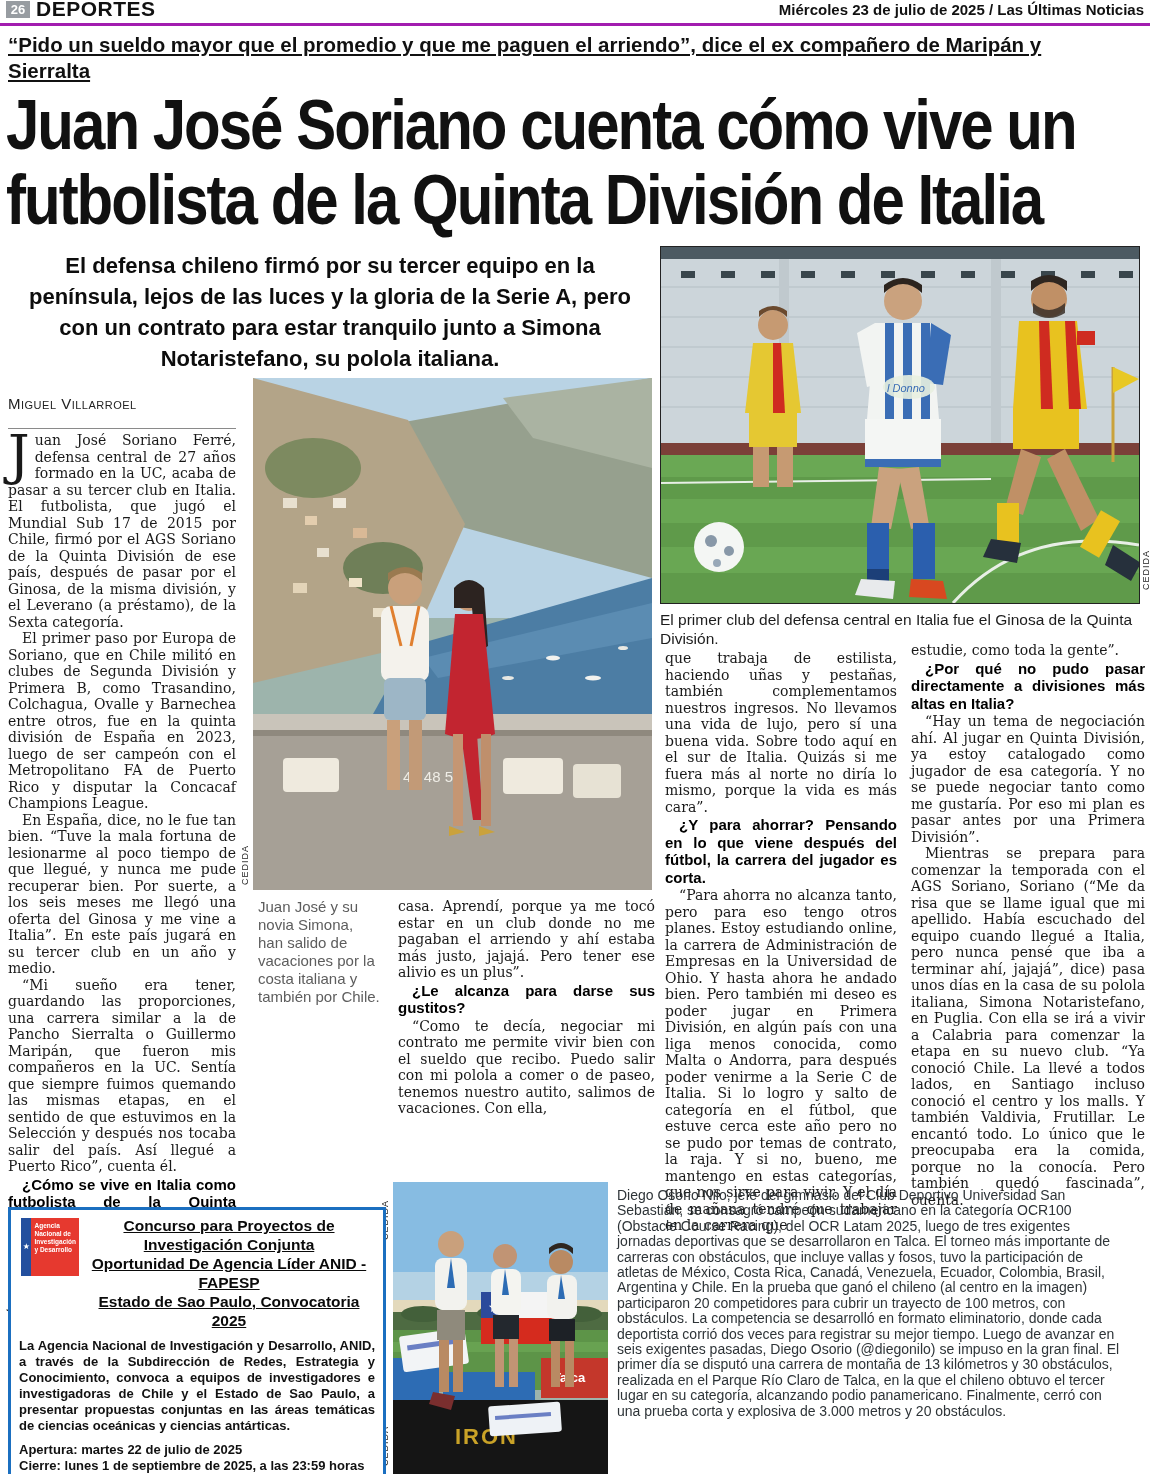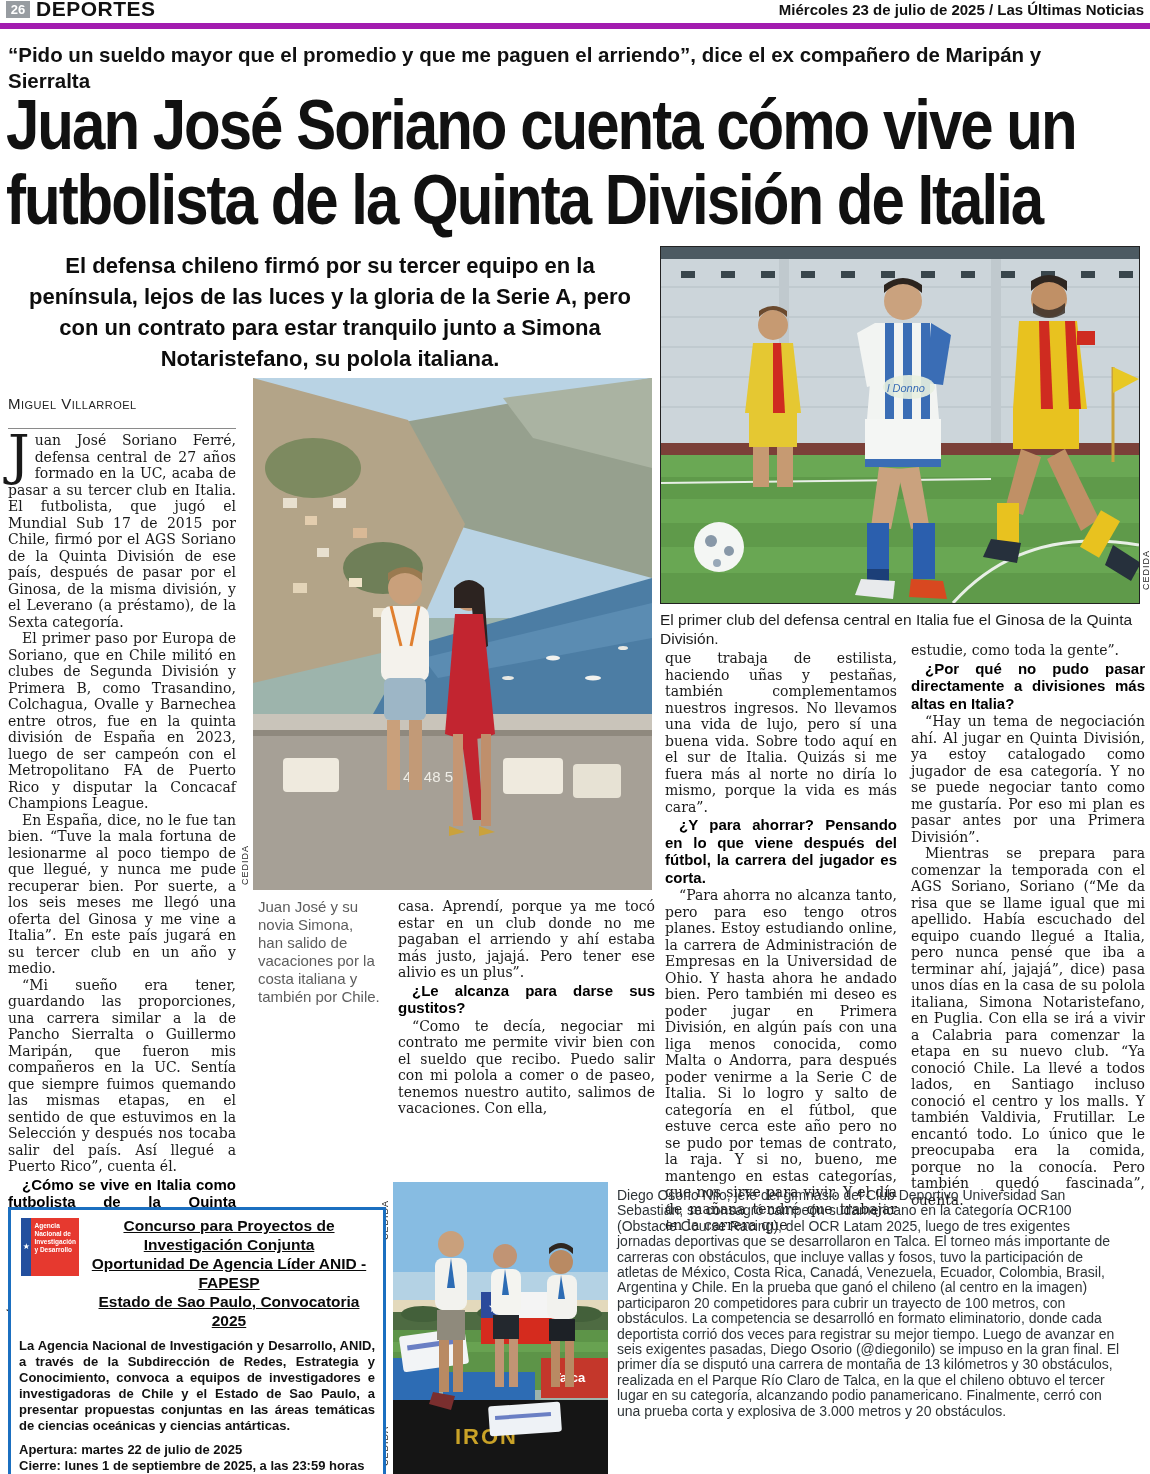--- a/index.html
+++ b/index.html
@@ -1,26 +1,26 @@
 <!DOCTYPE html>
 <html><head>
 <meta charset="utf-8">
 <style>
   html,body{margin:0;padding:0;background:#e8e8e8;}
   .page{position:relative;width:1150px;height:1474px;background:#ffffff;overflow:hidden;
         font-family:"Liberation Sans",sans-serif;color:#111;}
   
-  .masthead{position:absolute;left:0;top:0;width:1150px;height:23px;border-bottom:6px solid #a21caf;}
+  .masthead{position:absolute;left:0;top:0;width:1150px;height:23px;border-bottom:3px solid #a21caf;}
   .pagenum{position:absolute;left:6px;top:1px;width:24px;height:17px;background:#979ca1;color:#fff;
            font:bold 13px/17px "Liberation Sans",sans-serif;text-align:center;}
   .section{position:absolute;left:36px;top:-2px;font:800 21px/21px "Liberation Sans",sans-serif;letter-spacing:.5px;}
   .dateline{position:absolute;right:6px;top:2px;font:bold 15px/15px "Liberation Sans",sans-serif;}
   .dateline .paper{font-weight:800;}
   
-  .kicker{position:absolute;left:8px;top:42px;width:1100px;font:bold 20.5px/26px "Liberation Sans",sans-serif;}
+  .kicker{position:absolute;left:8px;top:32px;width:1100px;font:bold 20.5px/26px "Liberation Sans",sans-serif;text-decoration:underline;}
   .hl{position:absolute;left:6px;width:1140px;font:bold 60px/62px "Liberation Sans",sans-serif;
       letter-spacing:-2px;transform:scale(1,1.16);transform-origin:left top;white-space:nowrap;}
   .hl1{top:90px;} .hl2{top:165px;}
   .lead{position:absolute;left:14px;top:250px;width:632px;text-align:center;
         font:bold 22px/31px "Liberation Sans",sans-serif;color:#0d0d0d;}
   .byline{position:absolute;left:8px;top:396px;width:228px;border-bottom:1px solid #8a8a8a;padding-bottom:16px;
           font:15px/16px "Liberation Sans",sans-serif;font-variant:small-caps;letter-spacing:.5px;color:#222;}
   
   .newscol{position:absolute;font:14px/16.5px "DejaVu Serif",serif;text-align:justify;color:#191919;}
   .newscol p{margin:0;}

